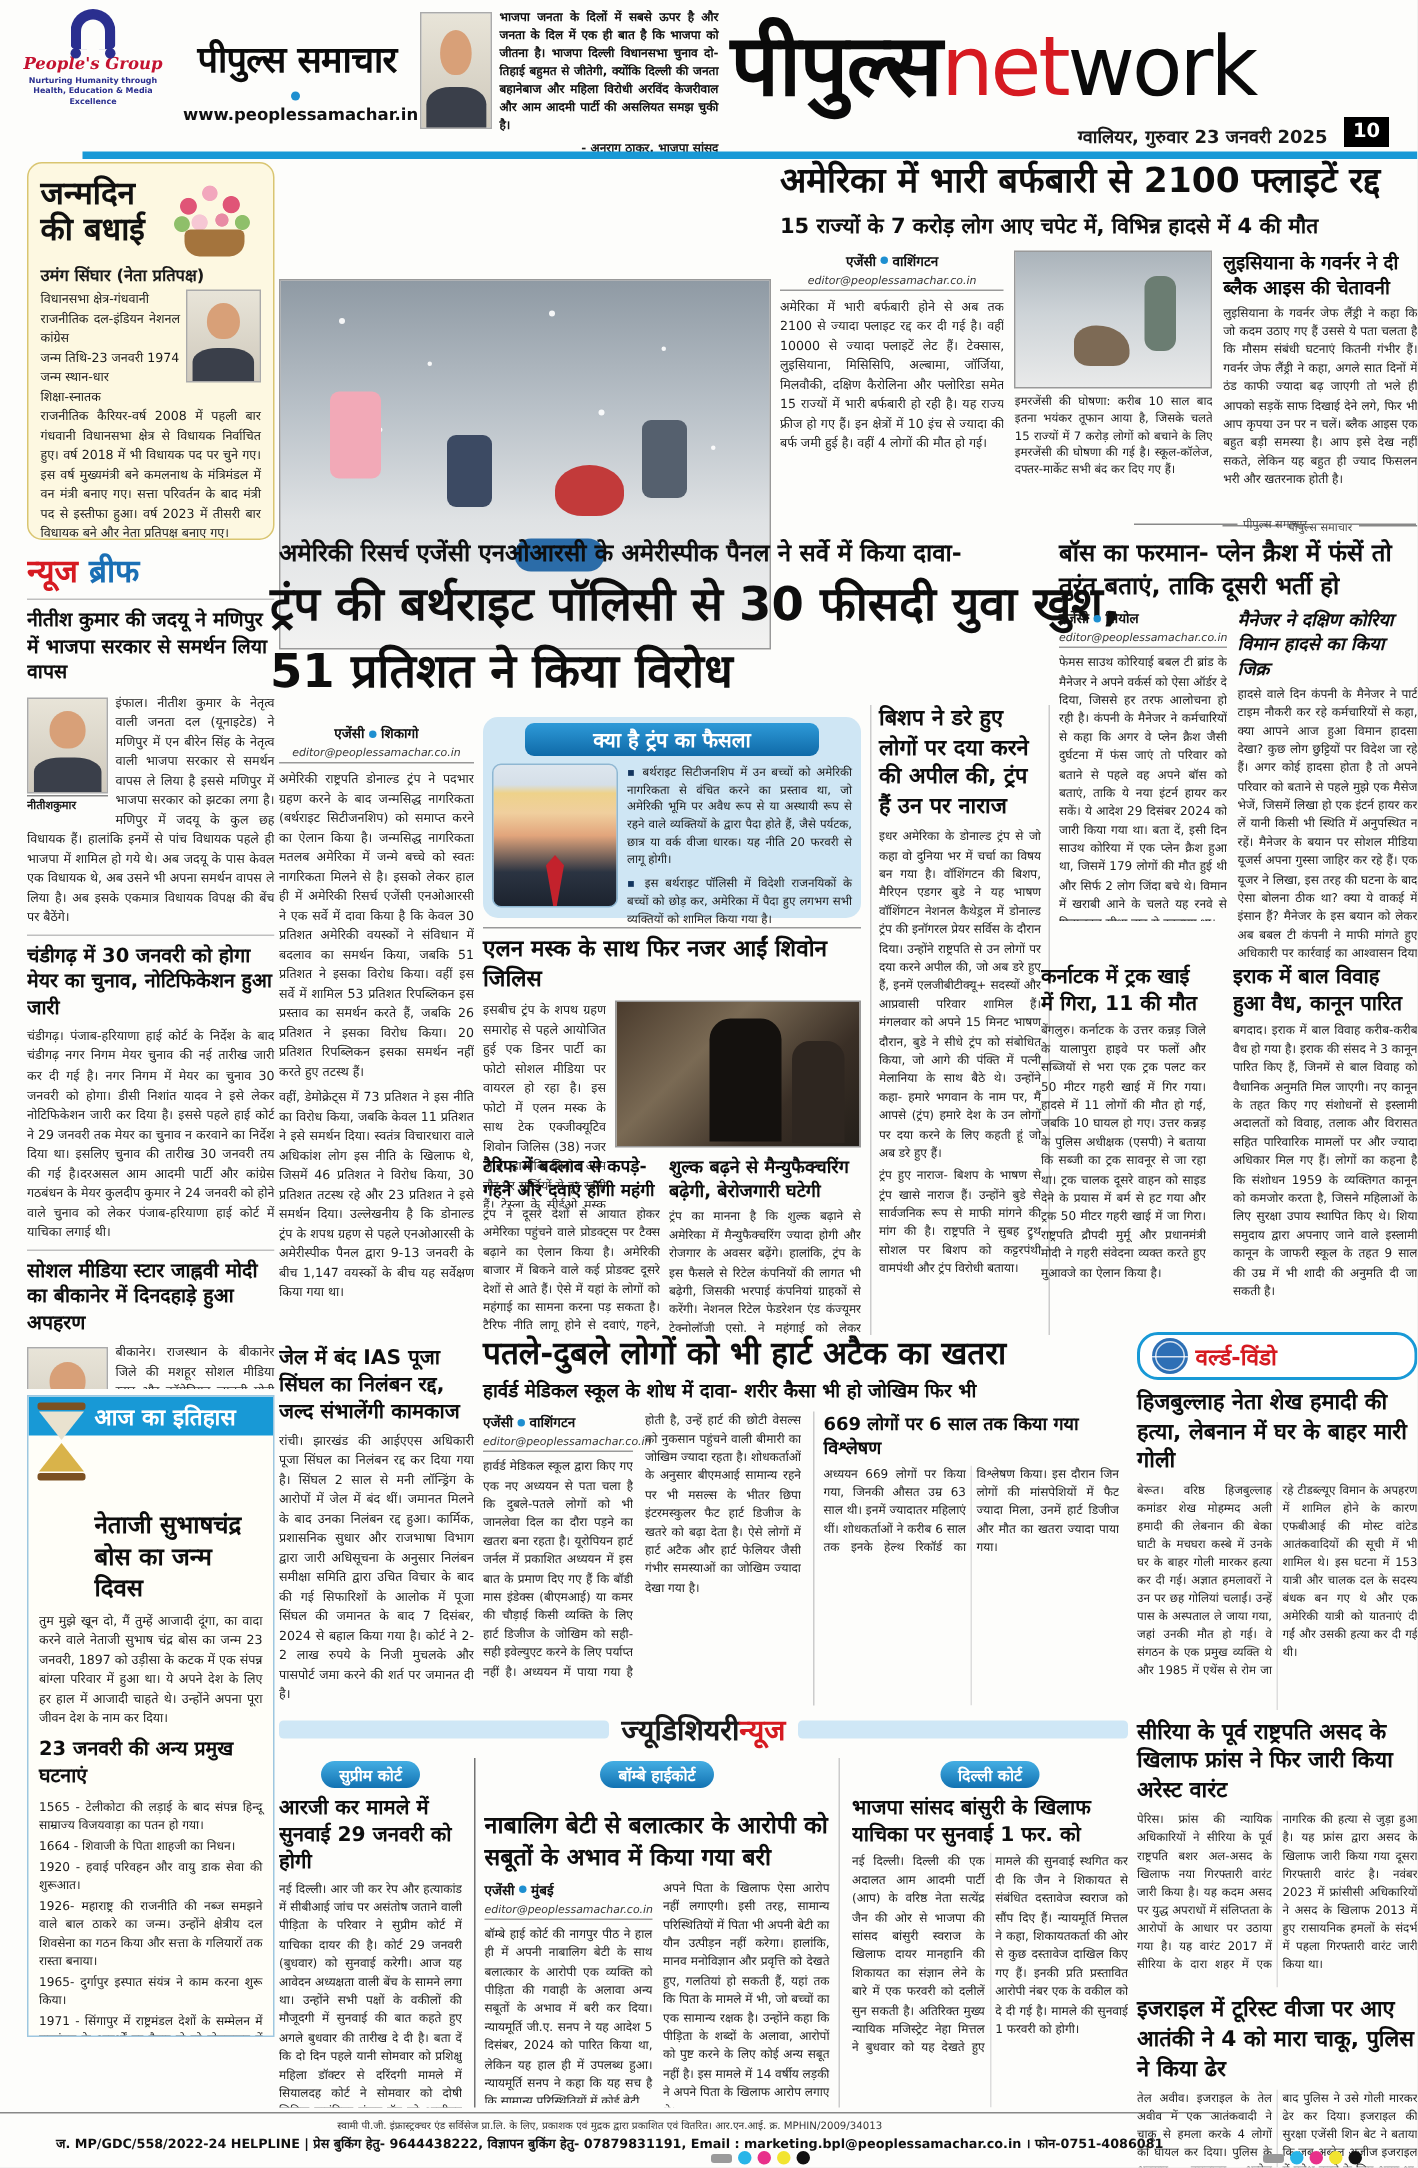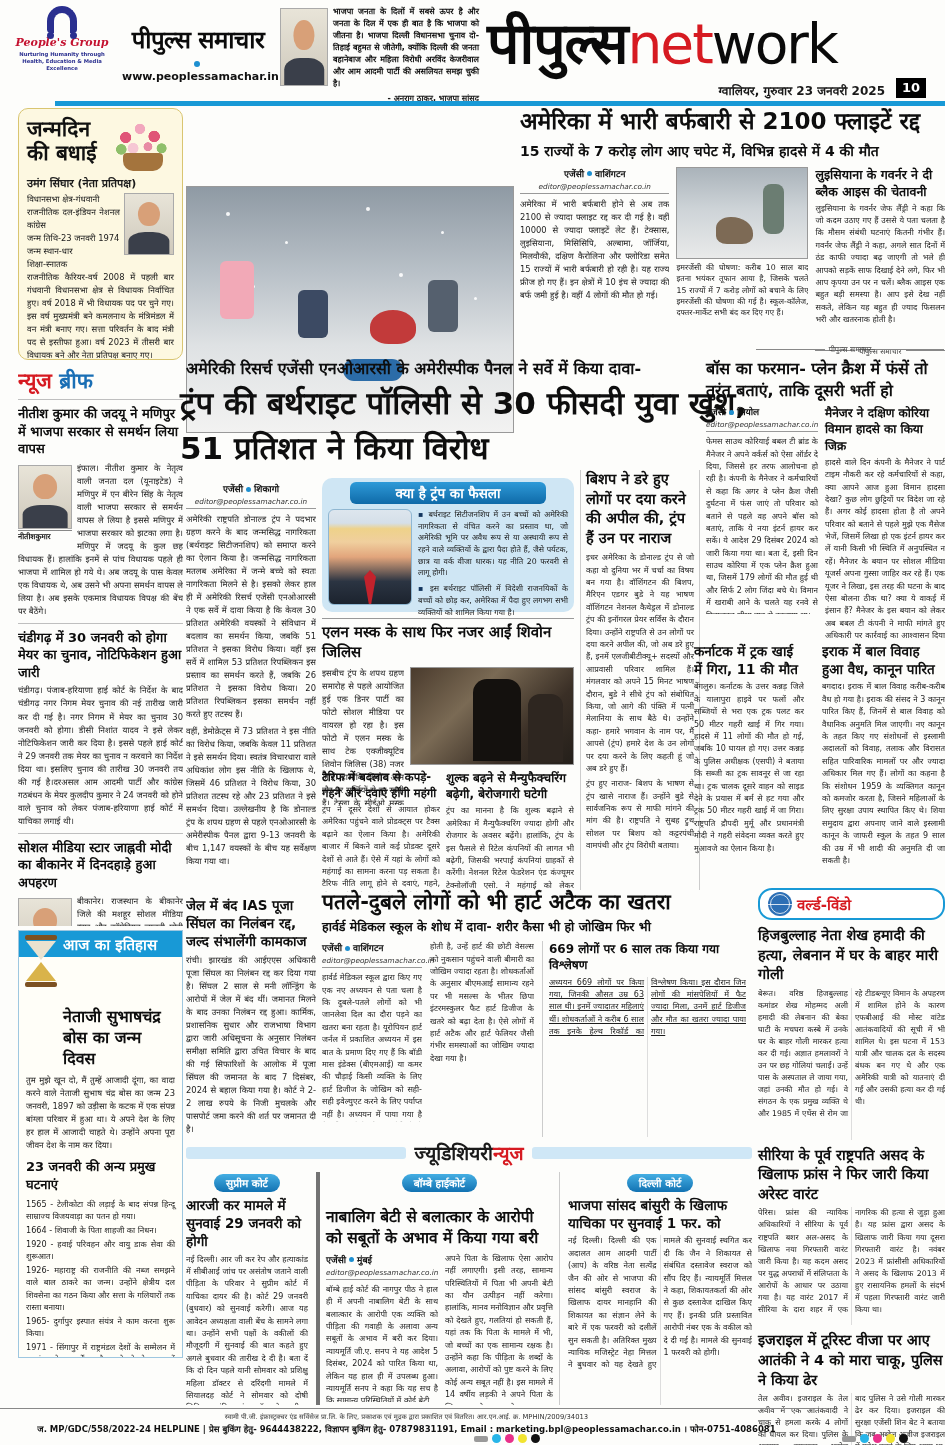--- a/index.html
+++ b/index.html
@@ -286,21 +286,21 @@
 
   <div class="abs" style="left:706px;top:358px;width:239px;">
     <div class="headline" style="font-size:16px;text-align:left;">बॉस का फरमान- प्लेन क्रैश में फंसें तो तुरंत बताएं, ताकि दूसरी भर्ती हो</div>
     <div style="display:flex;gap:7px;margin-top:4px;">
       <div style="width:112px;">
         <div class="byline"><span>एजेंसी</span><span class="dot"></span><span>सियोल</span></div>
         <div class="email">editor@peoplessamachar.co.in</div>
         <div class="body-txt clip" style="height:178px;font-size:8px;">फेमस साउथ कोरियाई बबल टी ब्रांड के मैनेजर ने अपने वर्कर्स को ऐसा ऑर्डर दे दिया, जिससे हर तरफ आलोचना हो रही है। कंपनी के मैनेजर ने कर्मचारियों से कहा कि अगर वे प्लेन क्रैश जैसी दुर्घटना में फंस जाएं तो परिवार को बताने से पहले वह अपने बॉस को बताएं, ताकि ये नया इंटर्न हायर कर सकें। ये आदेश 29 दिसंबर 2024 को जारी किया गया था। बता दें, इसी दिन साउथ कोरिया में एक प्लेन क्रैश हुआ था, जिसमें 179 लोगों की मौत हुई थी और सिर्फ 2 लोग जिंदा बचे थे। विमान में खराबी आने के चलते यह रनवे से फिसलकर सीधा बाड़ से टकराया था।</div>
       </div>
       <div style="width:120px;">
-        <div class="headline" style="font-size:12px;">मैनेजर ने दक्षिण कोरिया विमान हादसे का किया जिक्र</div>
+        <div class="headline" style="font-size:12px;font-style:italic;">मैनेजर ने दक्षिण कोरिया विमान हादसे का किया जिक्र</div>
         <div class="body-txt clip" style="height:186px;margin-top:3px;font-size:8px;">हादसे वाले दिन कंपनी के मैनेजर ने पार्ट टाइम नौकरी कर रहे कर्मचारियों से कहा, क्या आपने आज हुआ विमान हादसा देखा? कुछ लोग छुट्टियों पर विदेश जा रहे हैं। अगर कोई हादसा होता है तो अपने परिवार को बताने से पहले मुझे एक मैसेज भेजें, जिसमें लिखा हो एक इंटर्न हायर कर लें यानी किसी भी स्थिति में अनुपस्थित न रहें। मैनेजर के बयान पर सोशल मीडिया यूजर्स अपना गुस्सा जाहिर कर रहे हैं। एक यूजर ने लिखा, इस तरह की घटना के बाद ऐसा बोलना ठीक था? क्या ये वाकई में इंसान हैं? मैनेजर के इस बयान को लेकर अब बबल टी कंपनी ने माफी मांगते हुए अधिकारी पर कार्रवाई का आश्वासन दिया है।</div>
       </div>
     </div>
   </div>
 
   <div class="abs clip" style="left:694px;top:642px;width:110px;height:244px;">
     <div class="headline" style="font-size:13.5px;">कर्नाटक में ट्रक खाई में गिरा, 11 की मौत</div>
     <div class="body-txt" style="margin-top:3px;font-size:8px;">बेंगलुरु। कर्नाटक के उत्तर कन्नड़ जिले के यालापुरा हाइवे पर फलों और सब्जियों से भरा एक ट्रक पलट कर 50 मीटर गहरी खाई में गिर गया। हादसे में 11 लोगों की मौत हो गई, जबकि 10 घायल हो गए। उत्तर कन्नड़ के पुलिस अधीक्षक (एसपी) ने बताया कि सब्जी का ट्रक सावनूर से जा रहा था। ट्रक चालक दूसरे वाहन को साइड देने के प्रयास में बर्म से हट गया और ट्रक 50 मीटर गहरी खाई में जा गिरा। राष्ट्रपति द्रौपदी मुर्मू और प्रधानमंत्री मोदी ने गहरी संवेदना व्यक्त करते हुए मुआवजे का ऐलान किया है।</div>
   </div>
   <div class="abs clip" style="left:822px;top:642px;width:123px;height:244px;">
@@ -318,21 +318,21 @@
     <div class="headline" style="font-size:12.5px;margin-top:3px;">हार्वर्ड मेडिकल स्कूल के शोध में दावा- शरीर कैसा भी हो जोखिम फिर भी</div>
     <div style="display:flex;gap:8px;margin-top:5px;">
       <div style="width:100px;">
         <div class="byline"><span>एजेंसी</span><span class="dot"></span><span>वाशिंगटन</span></div>
         <div class="email">editor@peoplessamachar.co.in</div>
         <div class="body-txt clip" style="height:150px;font-size:8px;">हार्वर्ड मेडिकल स्कूल द्वारा किए गए एक नए अध्ययन से पता चला है कि दुबले-पतले लोगों को भी जानलेवा दिल का दौरा पड़ने का खतरा बना रहता है। यूरोपियन हार्ट जर्नल में प्रकाशित अध्ययन में इस बात के प्रमाण दिए गए हैं कि बॉडी मास इंडेक्स (बीएमआई) या कमर की चौड़ाई किसी व्यक्ति के लिए हार्ट डिजीज के जोखिम को सही-सही इवेल्युएट करने के लिए पर्याप्त नहीं है। अध्ययन में पाया गया है कि जिन लोगों की मांसपेशियों में फैट की मात्रा ज्यादा</div>
       </div>
       <div class="body-txt clip" style="width:104px;height:186px;font-size:8px;">होती है, उन्हें हार्ट की छोटी वेसल्स को नुकसान पहुंचने वाली बीमारी का जोखिम ज्यादा रहता है। शोधकर्ताओं के अनुसार बीएमआई सामान्य रहने पर भी मसल्स के भीतर छिपा इंटरमस्कुलर फैट हार्ट डिजीज के खतरे को बढ़ा देता है। ऐसे लोगों में हार्ट अटैक और हार्ट फेलियर जैसी गंभीर समस्याओं का जोखिम ज्यादा देखा गया है।</div>
       <div style="width:204px;border-left:1px solid #ccc;padding-left:6px;">
         <div class="headline" style="font-size:12px;">669 लोगों पर 6 साल तक किया गया विश्लेषण</div>
-        <div class="body-txt clip" style="height:160px;margin-top:3px;columns:2;column-gap:7px;column-rule:1px solid #ddd;font-size:8px;text-decoration:underline;">अध्ययन 669 लोगों पर किया गया, जिनकी औसत उम्र 63 साल थी। इनमें ज्यादातर महिलाएं थीं। शोधकर्ताओं ने करीब 6 साल तक इनके हेल्थ रिकॉर्ड का विश्लेषण किया। इस दौरान जिन लोगों की मांसपेशियों में फैट ज्यादा मिला, उनमें हार्ट डिजीज और मौत का खतरा ज्यादा पाया गया।</div>
+        <div class="body-txt clip" style="height:160px;margin-top:3px;columns:2;column-gap:7px;column-rule:1px solid #ddd;font-size:8px;">अध्ययन 669 लोगों पर किया गया, जिनकी औसत उम्र 63 साल थी। इनमें ज्यादातर महिलाएं थीं। शोधकर्ताओं ने करीब 6 साल तक इनके हेल्थ रिकॉर्ड का विश्लेषण किया। इस दौरान जिन लोगों की मांसपेशियों में फैट ज्यादा मिला, उनमें हार्ट डिजीज और मौत का खतरा ज्यादा पाया गया।</div>
       </div>
     </div>
   </div>
 
   <div class="abs" style="left:758px;top:888px;width:187px;">
     <div class="ww-head">
       <div class="globe"></div>
       <div class="ww-title">वर्ल्ड-विंडो</div>
     </div>
     <div class="headline" style="font-size:14.5px;margin-top:6px;">हिजबुल्लाह नेता शेख हमादी की हत्या, लेबनान में घर के बाहर मारी गोली</div>
@@ -346,21 +346,21 @@
   <div class="abs jud-bar" style="left:186px;top:1140px;width:566px;">
     <span class="jud-title"><span>ज्यूडिशियरी</span><span style="color:#d61a21;">न्यूज</span></span>
   </div>
 
   <div class="abs clip" style="left:186px;top:1172px;width:122px;height:233px;">
     <div style="text-align:center;"><span class="pill">सुप्रीम कोर्ट</span></div>
     <div class="headline" style="font-size:13.5px;margin-top:4px;">आरजी कर मामले में सुनवाई 29 जनवरी को होगी</div>
     <div class="body-txt" style="margin-top:3px;font-size:8px;">नई दिल्ली। आर जी कर रेप और हत्याकांड में सीबीआई जांच पर असंतोष जताने वाली पीड़िता के परिवार ने सुप्रीम कोर्ट में याचिका दायर की है। कोर्ट 29 जनवरी (बुधवार) को सुनवाई करेगी। आज यह आवेदन अध्यक्षता वाली बेंच के सामने लगा था। उन्होंने सभी पक्षों के वकीलों की मौजूदगी में सुनवाई की बात कहते हुए अगले बुधवार की तारीख दे दी है। बता दें कि दो दिन पहले यानी सोमवार को प्रशिक्षु महिला डॉक्टर से दरिंदगी मामले में सियालदह कोर्ट ने सोमवार को दोषी सिविक वालंटियर संजय रॉय को आजीवन कारावास की सजा सुनाई।</div>
   </div>
 
-  <div class="abs clip" style="left:316px;top:1172px;width:244px;height:233px;border-left:4px solid #737373;border-right:1px solid #ccc;padding:0 6px;">
+  <div class="abs clip" style="left:316px;top:1172px;width:244px;height:233px;border-left:1px solid #737373;border-right:1px solid #ccc;padding:0 6px;">
     <div style="text-align:center;"><span class="pill">बॉम्बे हाईकोर्ट</span></div>
     <div class="headline" style="font-size:15.5px;margin-top:15px;">नाबालिग बेटी से बलात्कार के आरोपी को सबूतों के अभाव में किया गया बरी</div>
     <div style="display:flex;gap:7px;margin-top:4px;">
       <div style="width:112px;">
         <div class="byline"><span>एजेंसी</span><span class="dot"></span><span>मुंबई</span></div>
         <div class="email">editor@peoplessamachar.co.in</div>
         <div class="body-txt clip" style="height:118px;font-size:8px;">बॉम्बे हाई कोर्ट की नागपुर पीठ ने हाल ही में अपनी नाबालिग बेटी के साथ बलात्कार के आरोपी एक व्यक्ति को पीड़िता की गवाही के अलावा अन्य सबूतों के अभाव में बरी कर दिया। न्यायमूर्ति जी.ए. सनप ने यह आदेश 5 दिसंबर, 2024 को पारित किया था, लेकिन यह हाल ही में उपलब्ध हुआ। न्यायमूर्ति सनप ने कहा कि यह सच है कि सामान्य परिस्थितियों में कोई बेटी</div>
       </div>
       <div class="body-txt clip" style="width:112px;height:152px;font-size:8px;">अपने पिता के खिलाफ ऐसा आरोप नहीं लगाएगी। इसी तरह, सामान्य परिस्थितियों में पिता भी अपनी बेटी का यौन उत्पीड़न नहीं करेगा। हालांकि, मानव मनोविज्ञान और प्रवृत्ति को देखते हुए, गलतियां हो सकती हैं, यहां तक कि पिता के मामले में भी, जो बच्चों का एक सामान्य रक्षक है। उन्होंने कहा कि पीड़िता के शब्दों के अलावा, आरोपों को पुष्ट करने के लिए कोई अन्य सबूत नहीं है। इस मामले में 14 वर्षीय लड़की ने अपने पिता के खिलाफ आरोप लगाए थे।</div>
     </div>

